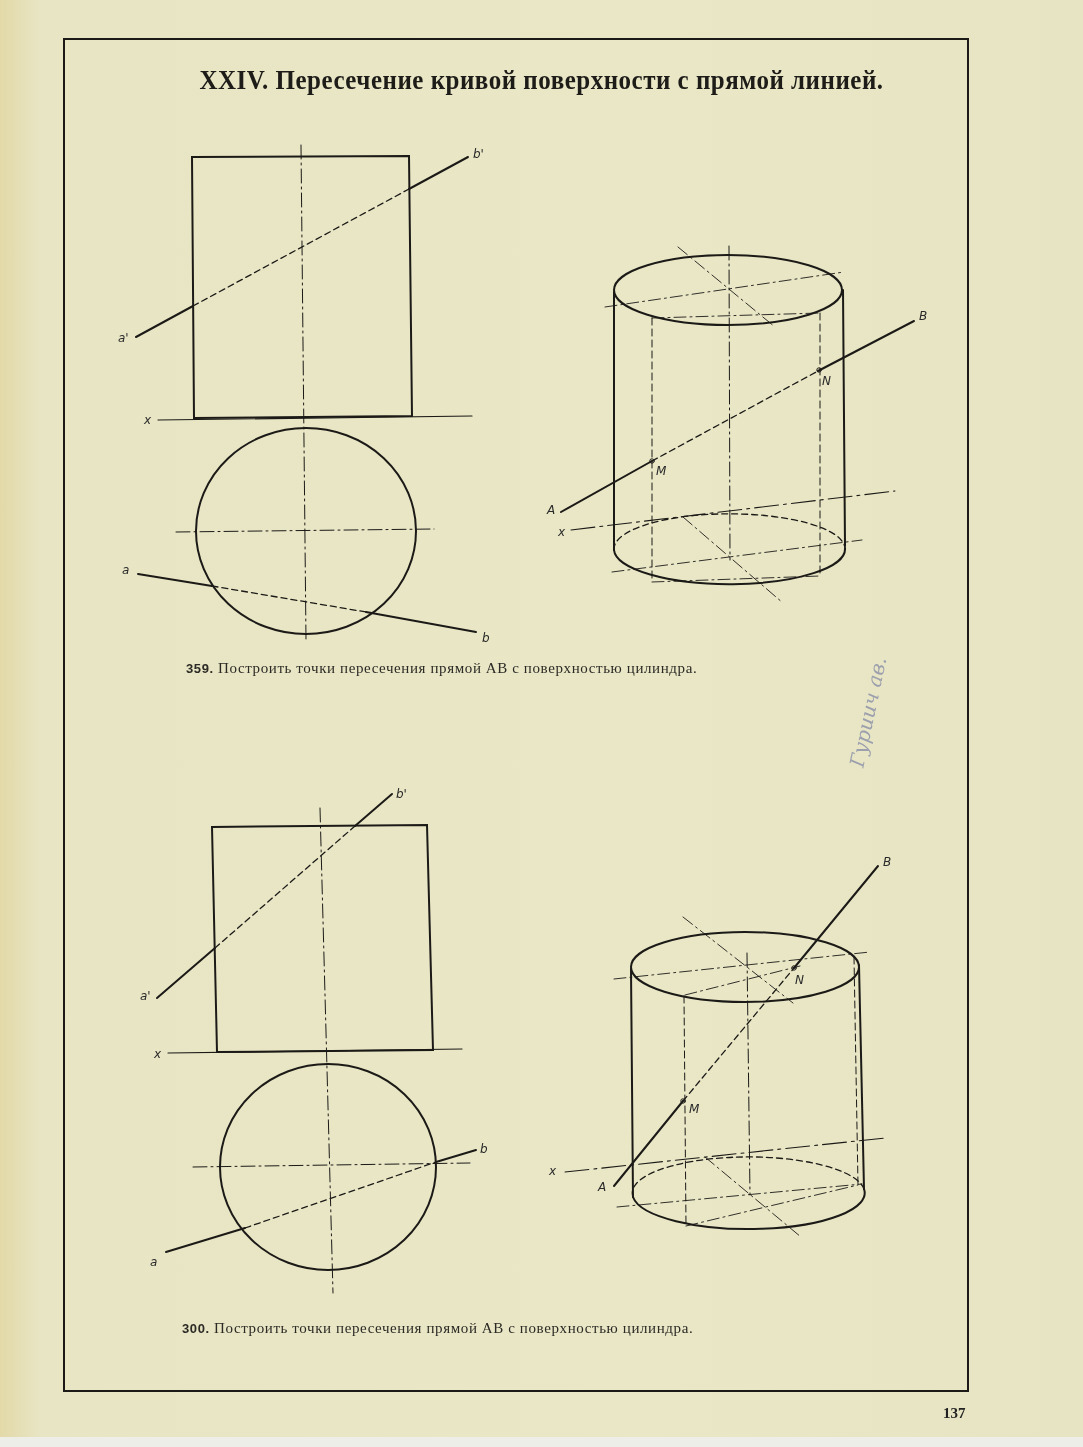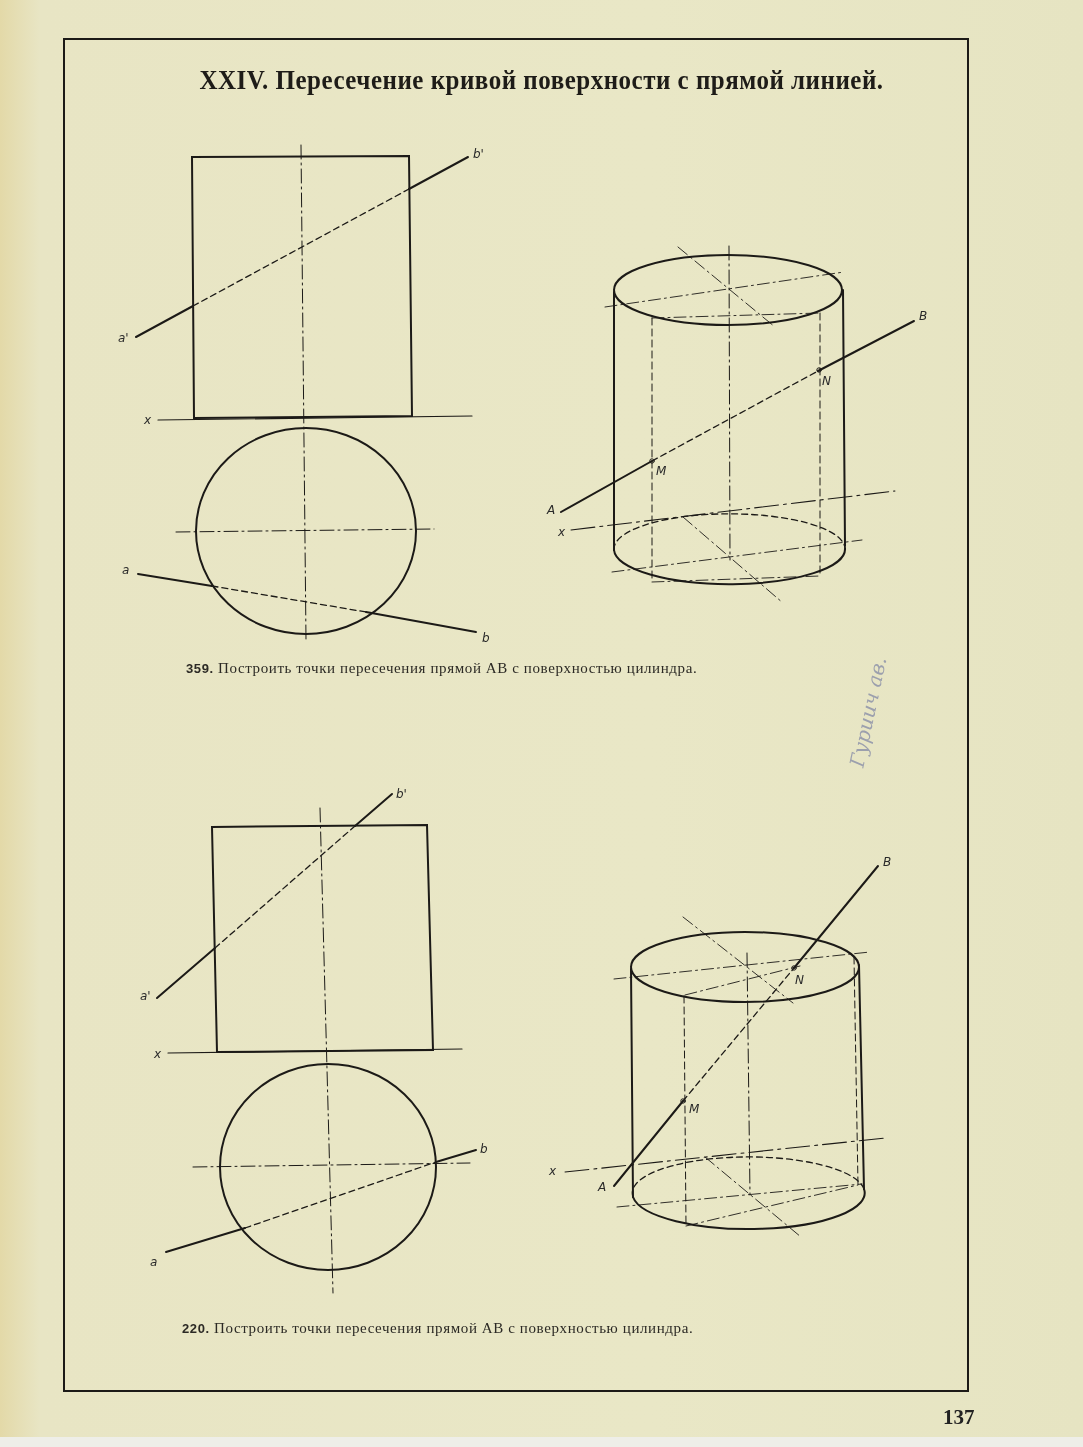--- a/index.html
+++ b/index.html
@@ -23,21 +23,21 @@
     letter-spacing: 0.5px; color: #1e1c18; transform: scaleY(1.12);
   }
   .caption {
     position: absolute; font-family: "Liberation Serif", serif; font-size: 15px;
     color: #2c2a25; letter-spacing: 0.6px; white-space: nowrap;
   }
   .caption .num { font-family: "Liberation Sans", sans-serif; font-weight: bold; font-size: 13px; }
   .caption .it { }
   .page-number {
     position: absolute; left: 943px; top: 1405px; font-family: "Liberation Serif", serif;
-    font-weight: bold; font-size: 21px; color: #222;
+    font-weight: bold; font-size: 15px; color: #222;
   }
   svg.drawing { position: absolute; left: 0; top: 0; }
   .lbl { font-family: "DejaVu Sans", sans-serif; font-style: italic; font-size: 12px; fill: #2a2a2a; }
   .handwriting {
     position: absolute; left: 812px; top: 700px; transform: rotate(-78deg);
     font-family: "DejaVu Serif", serif; font-style: italic; font-size: 20px; color: #8a8fa8; opacity: 0.8;
   }
 </style>
 </head>
 <body>
@@ -161,19 +161,19 @@
     <text class="lbl" x="549" y="1175" stroke="none" font-size="10">x</text>
   </g>
 </svg>
 
 <div class="caption" style="left:186px; top:660px;">
   <span class="num">359.</span>
   <span>Построить точки пересечения прямой </span><span class="it">AB</span><span> с поверхностью цилиндра.</span>
 </div>
 
 <div class="caption" style="left:182px; top:1320px;">
-  <span class="num">220.</span>
+  <span class="num">300.</span>
   <span>Построить точки пересечения прямой </span><span class="it">AB</span><span> с поверхностью цилиндра.</span>
 </div>
 
 <div class="handwriting">Гуриич ав.</div>
 
 <div class="page-number">137</div>
 
 </body></html>

